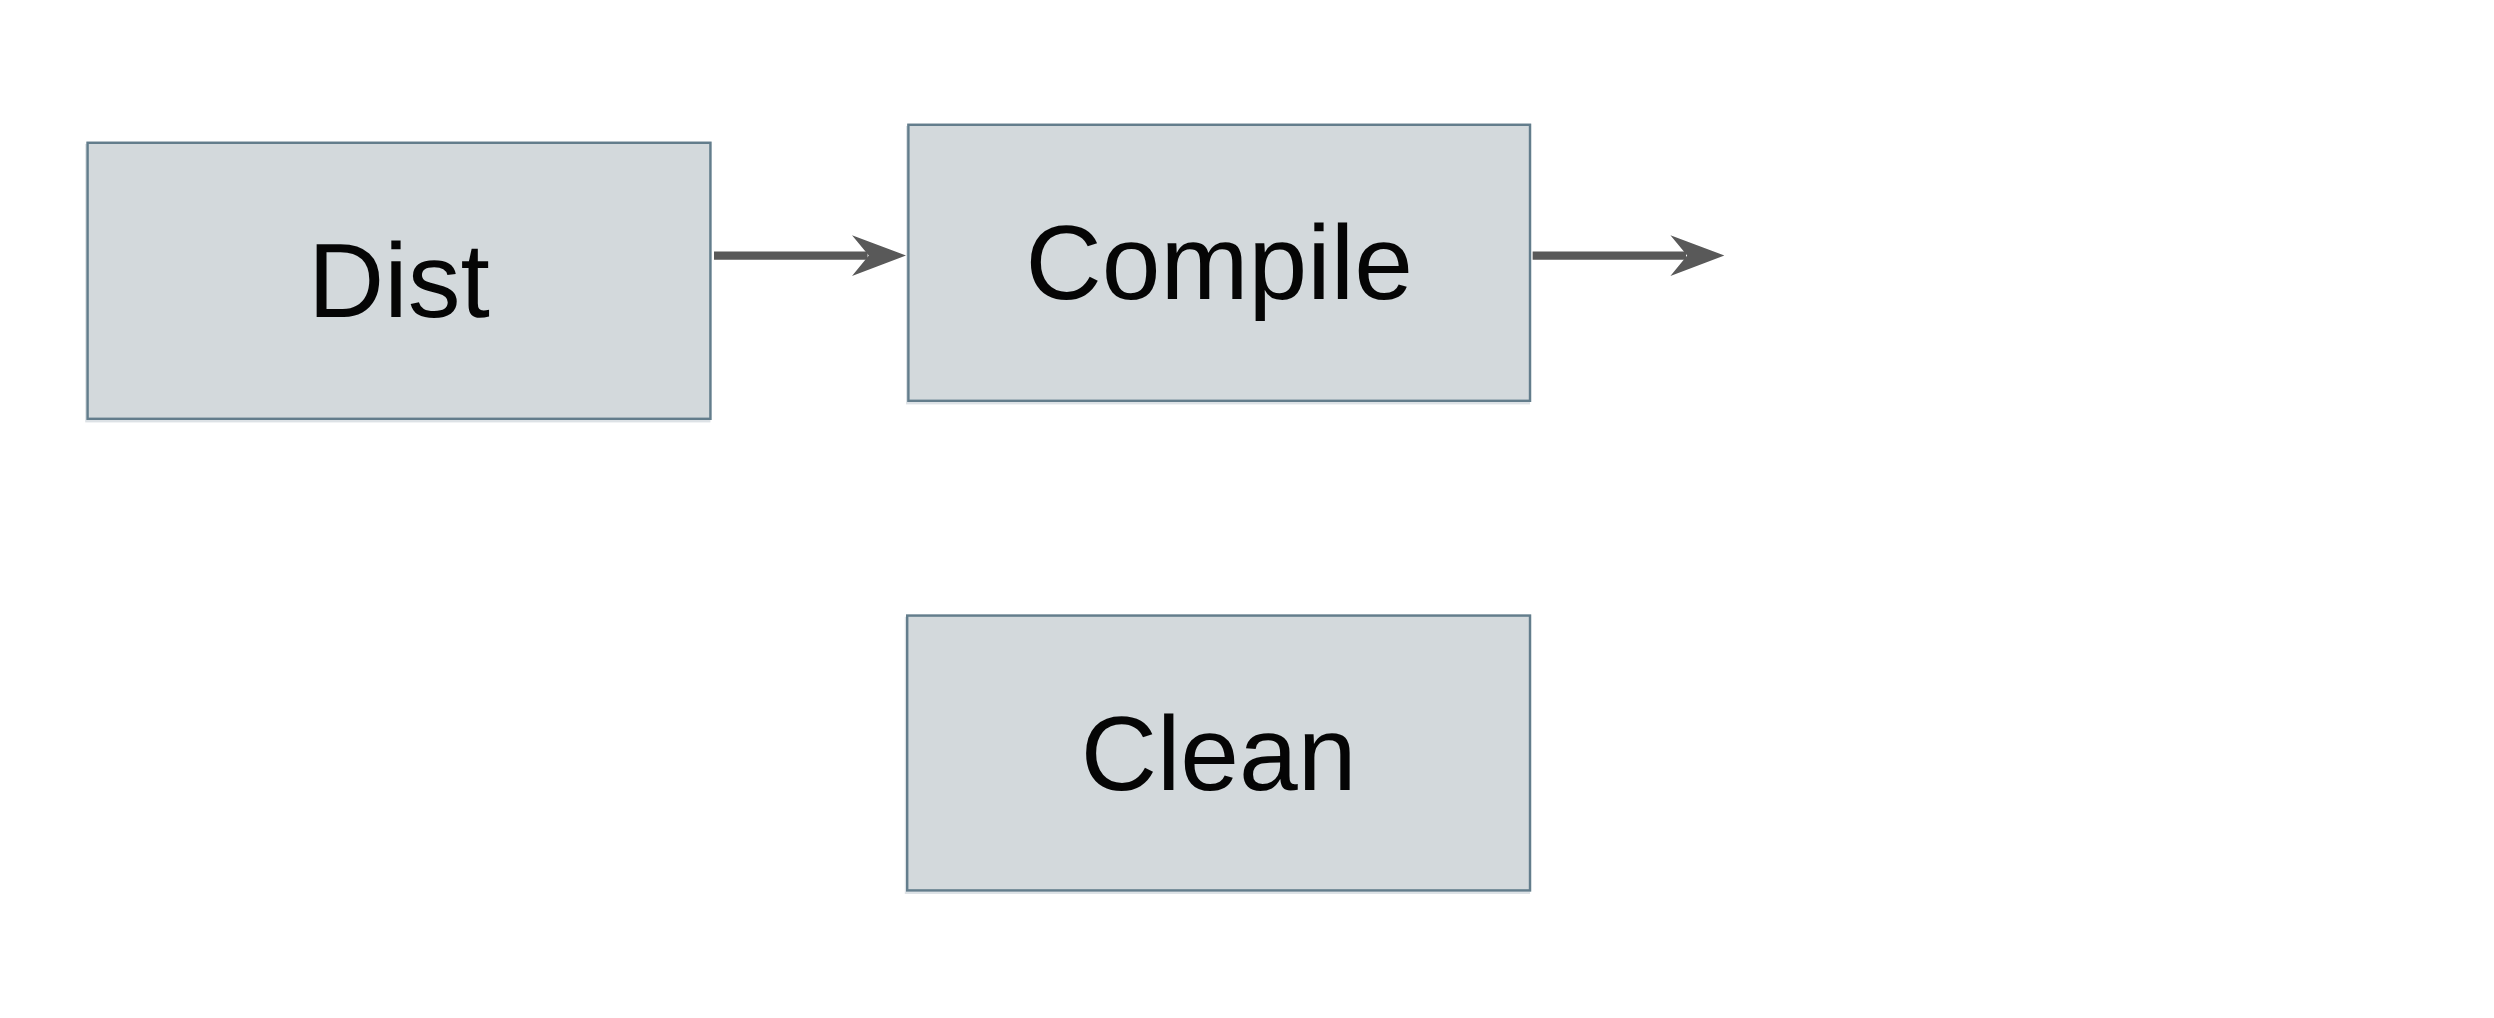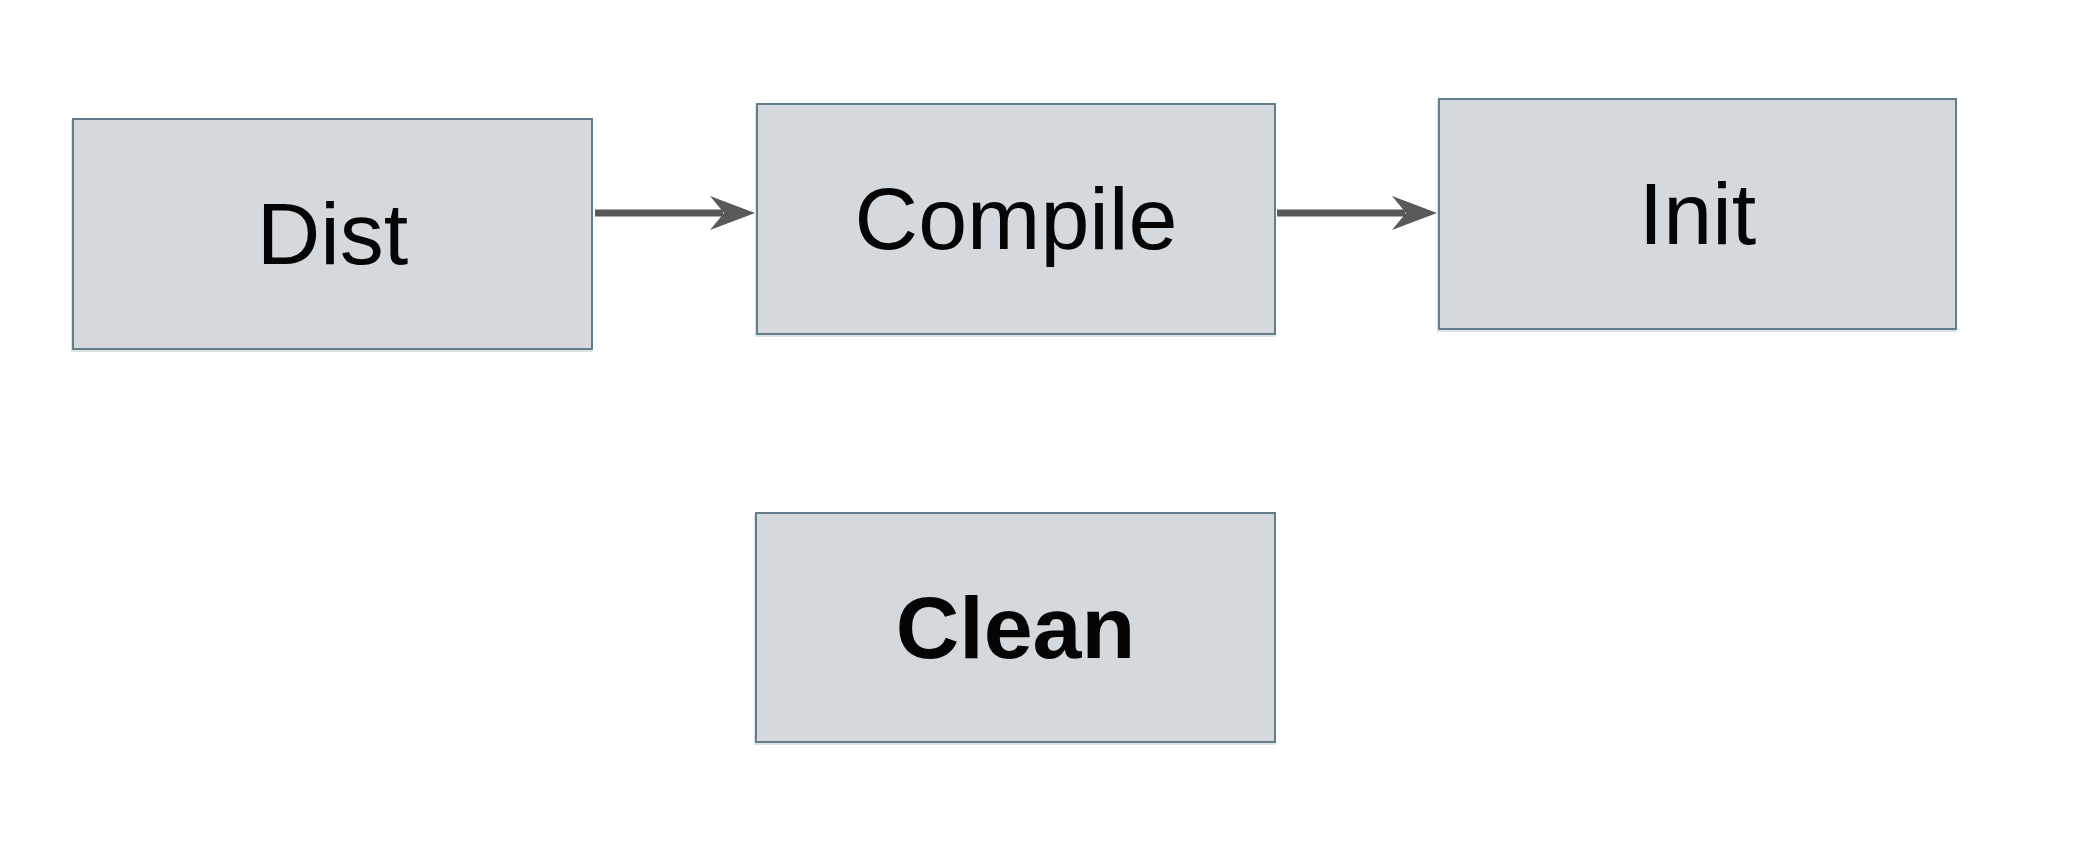--- a/index.html
+++ b/index.html
@@ -28,21 +28,21 @@
   .node-label {
     color: var(--text-color, #050505);
     font-size: 88px;
     line-height: 1;
     white-space: nowrap;
     user-select: none;
   }
   #node-dist    { left: 72px;   top: 98px;  width: 521px; height: 232px; margin-top: 20px; }
   #node-compile { left: 756px;  top: 103px;  width: 520px; height: 232px; }
   #node-init    { left: 1438px; top: 98px;  width: 519px; height: 232px; }
-  #node-clean   { left: 755px;  top: 512px; width: 521px; height: 231px; font-weight: bold; }
+  #node-clean   { left: 755px;  top: 512px; width: 521px; height: 231px; }
   .edge {
     position: absolute;
     width: 160px;
     height: 36px;
   }
   #edge-dist-compile { left: 595px;  top: 195px; }
   #edge-compile-init { left: 1277px; top: 195px; }
   .edge svg { display: block; width: 100%; height: 100%; }
   .edge line { stroke: var(--arrow-color, #595959); }
   .edge path { fill: var(--arrow-color, #595959); }
@@ -67,21 +67,18 @@
     <span class="node-label">Compile</span>
   </div>
 
   <div class="edge" id="edge-compile-init">
     <svg viewBox="0 0 160 36" preserveAspectRatio="none">
       <line x1="0" y1="18" x2="128" y2="18" stroke-width="7"></line>
       <path d="M160,18 L115,1 L129,18 L115,35 Z"></path>
     </svg>
   </div>
 
-  <div class="node" id="node-init">
-    <span class="node-label">Init</span>
-  </div>
 
   <div class="node" id="node-clean">
     <span class="node-label">Clean</span>
   </div>
 
 </div>
 
 </body></html>

